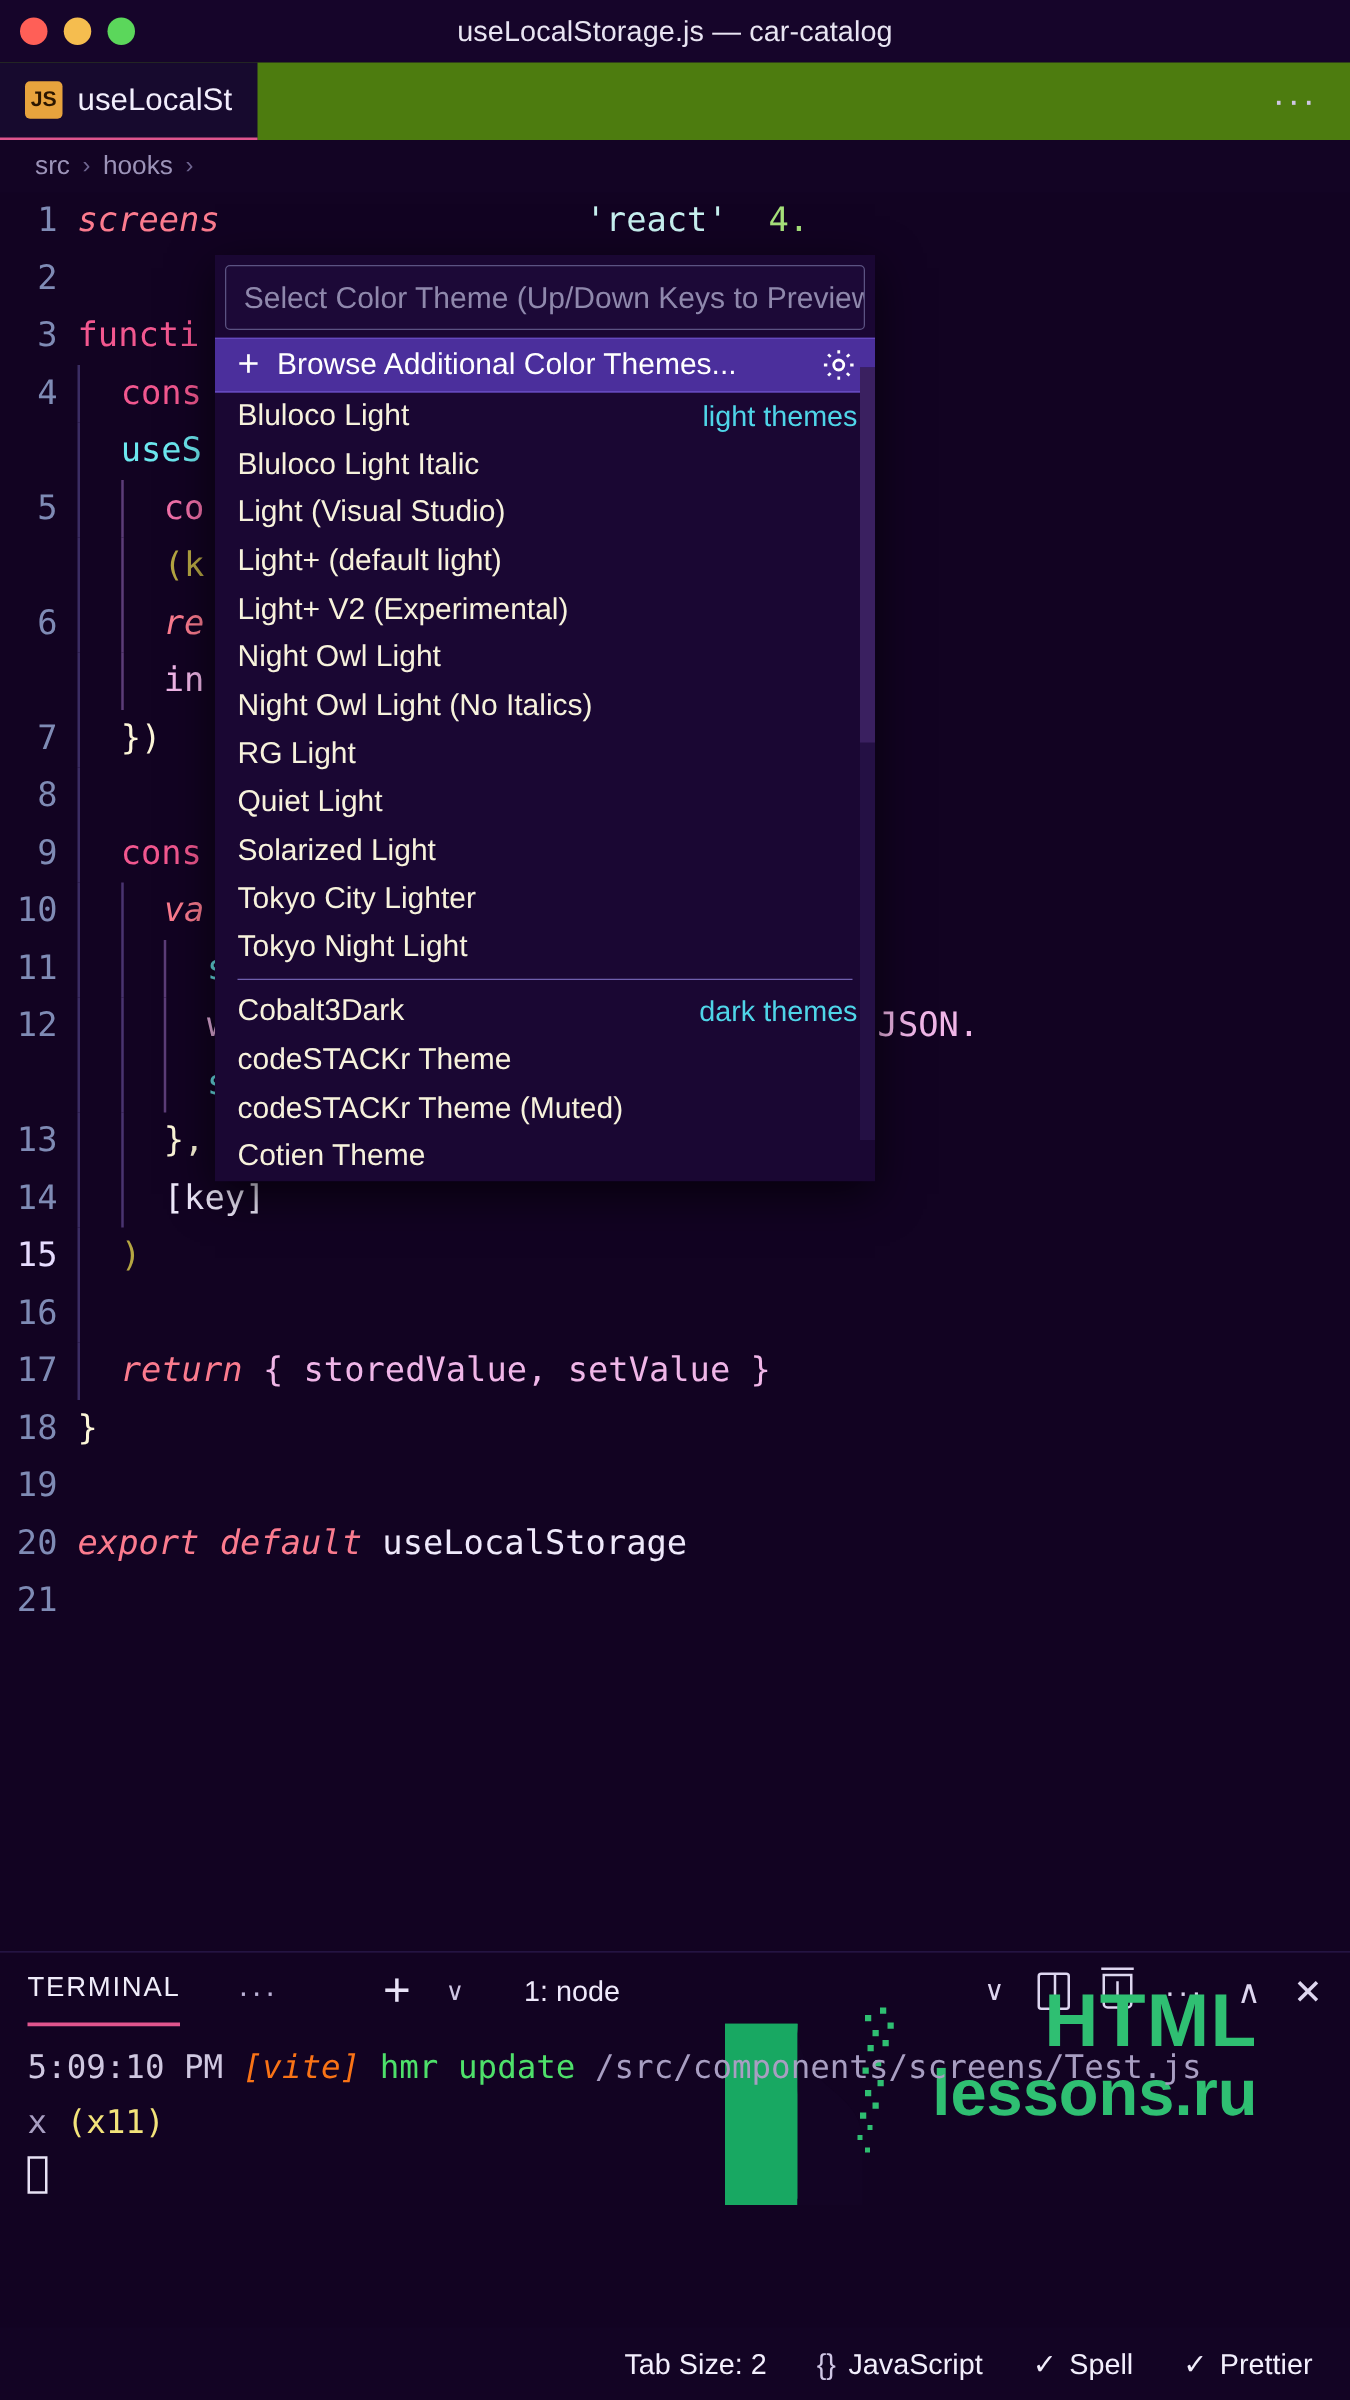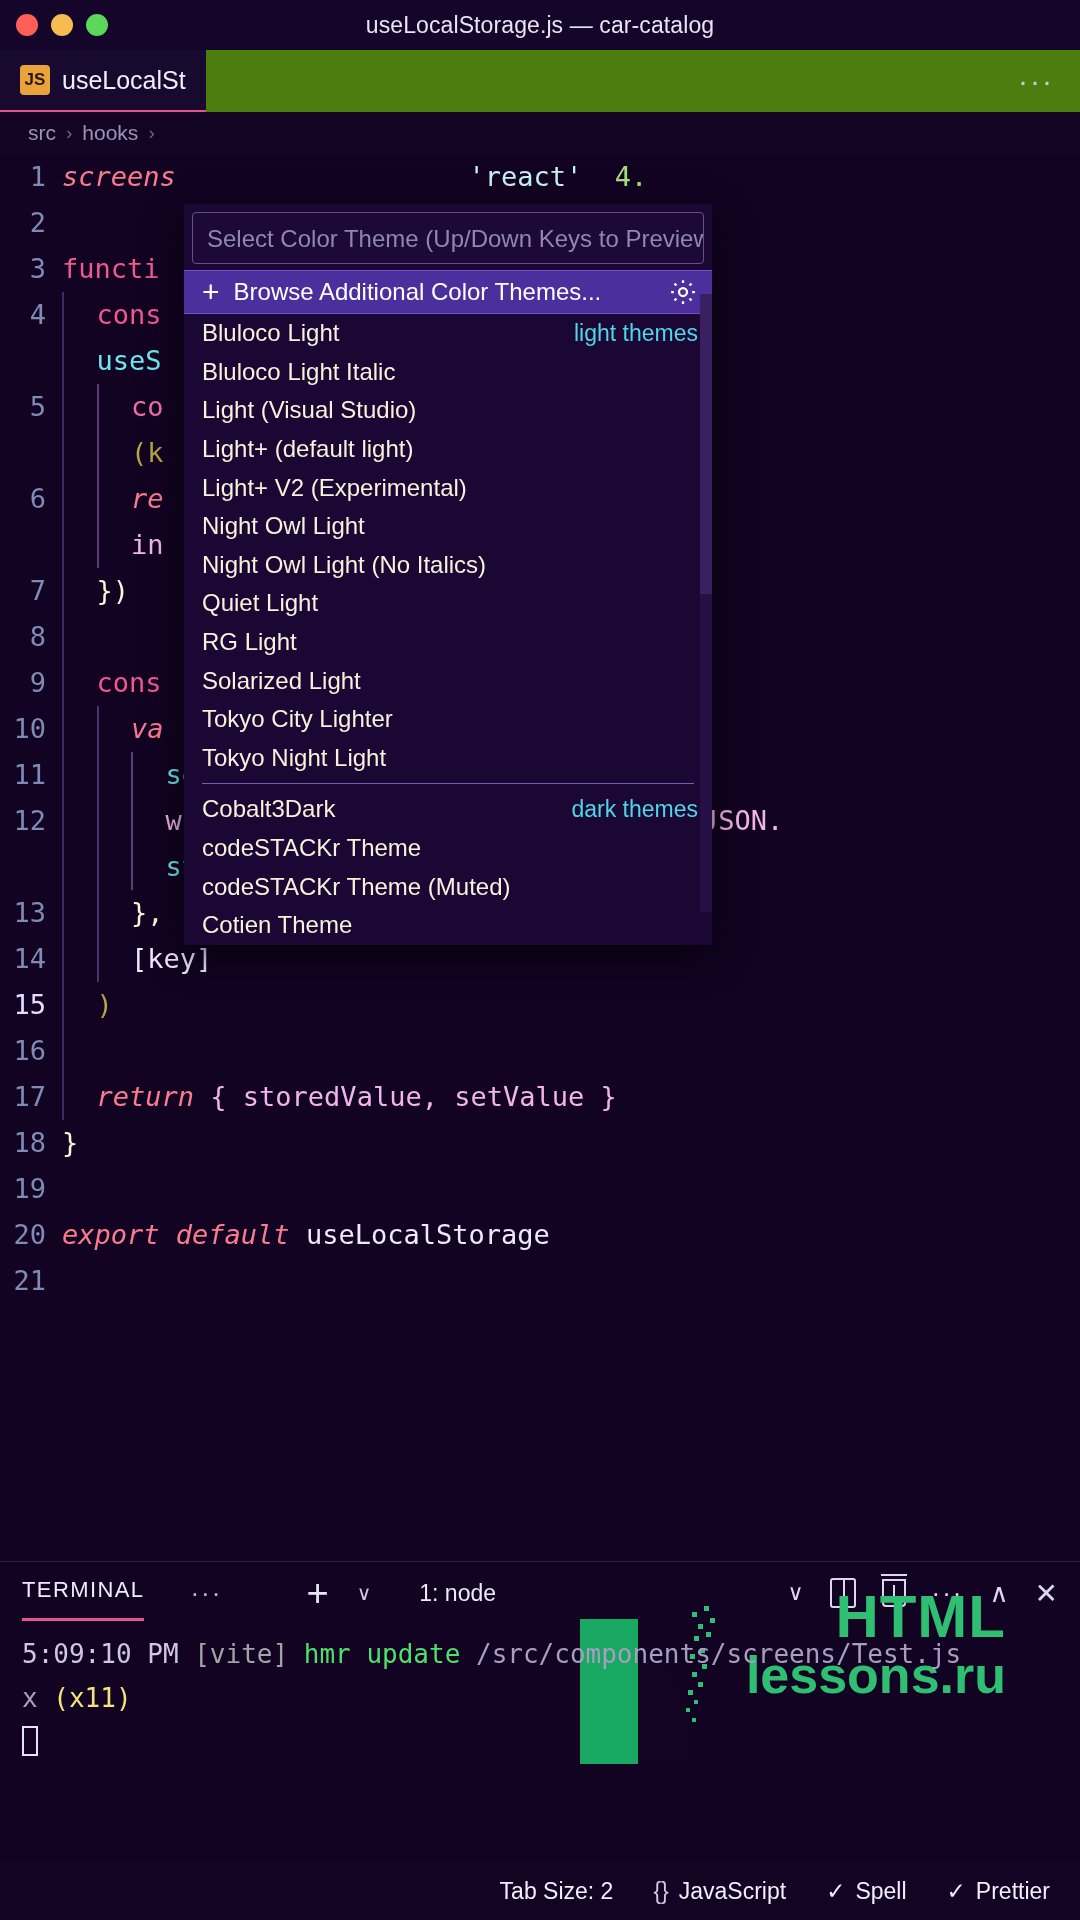--- a/index.html
+++ b/index.html
@@ -49,21 +49,21 @@
   .k-str{color:#c7f0ef;}
   .k-var{color:#f0b6e8;}
   .k-num{color:#a6e07a;}
   .k-punc{color:#fdf6d8;}
   .k-paren{color:#b5a642;}
   .k-plain{color:#efe9fb;}
   .k-op{color:#e8826f;}
   .k-pink{color:#f06fa8;}
 
   
-  .quickpick{position:absolute;left:184px;top:50px;width:528px;z-index:40;
+  .quickpick{position:absolute;left:172px;top:50px;width:528px;z-index:40;
     background:#1a0733;box-shadow:0 10px 34px rgba(0,0,0,.65);}
   .qp-inputwrap{padding:8px 8px 6px 8px;}
   .qp-input{width:100%;height:52px;box-sizing:border-box;background:#1c0937;border:1px solid #5b5382;border-radius:4px;color:#8f88ac;font-size:24px;padding:0 14px;line-height:52px;white-space:nowrap;overflow:hidden;}
   .qp-row{position:relative;height:38.6px;display:flex;align-items:center;padding:0 14px 0 18px;color:#f7f2dc;font-size:24px;box-sizing:border-box;}
   .qp-row .lbl{white-space:nowrap;}
   .qp-row .right{margin-left:auto;color:#4fd5e8;font-size:23px;white-space:nowrap;}
   .qp-row.selected{background:#4b2f9c;border-top:1px solid #6f53c9;border-bottom:1px solid #6f53c9;color:#ffffff;height:44px;}
   .qp-row.selected .plus{font-size:30px;margin-right:14px;line-height:1;color:#fff;font-weight:300;}
   .qp-row.selected .gear{margin-left:auto;}
   .qp-sep{height:1px;background:#6f5fae;margin:6px 18px 6px 18px;}
@@ -82,21 +82,21 @@
   .ph-chev{color:#cfc6e4;font-size:20px;margin-left:12px;}
   .ph-node{color:#efe9fb;font-size:23px;margin-left:32px;}
   .ph-right{margin-left:auto;display:flex;align-items:center;gap:26px;color:#ded6f0;}
   .icon-sq{width:26px;height:30px;border:2px solid #ded6f0;border-radius:3px;position:relative;box-sizing:border-box;}
   .icon-sq::after{content:"";position:absolute;left:50%;top:0;bottom:0;width:2px;background:#ded6f0;}
   .icon-trash{width:24px;height:28px;border:2px solid #ded6f0;border-radius:0 0 4px 4px;position:relative;box-sizing:border-box;}
   .icon-trash::before{content:"";position:absolute;left:-3px;right:-3px;top:-7px;height:2px;background:#ded6f0;}
   .icon-trash::after{content:"";position:absolute;left:50%;margin-left:-1px;top:4px;height:15px;width:2px;background:#ded6f0;}
   .term-body{padding:8px 22px 0 22px;font-family:"DejaVu Sans Mono","Liberation Mono",monospace;font-size:26px;line-height:44px;position:relative;z-index:3;}
   .t-time{color:#cfc7e0;}
-  .t-vite{color:#a3a3a3;}
+  .t-vite{color:#f97316;font-style:italic;}
   .t-green{color:#4ee06a;}
   .t-path{color:#a89ec2;}
   .t-x{color:#a89ec2;}
   .t-count{color:#f3e37a;}
   .cursor-box{display:inline-block;width:16px;height:30px;border:2px solid #e8e2f5;box-sizing:border-box;vertical-align:-5px;}
 
   
   .wm{position:absolute;right:74px;top:22px;z-index:2;pointer-events:none;}
   .wm-text{color:#2fbf72;font-family:"Liberation Sans",sans-serif;font-weight:bold;}
   .wm-html{font-size:60px;letter-spacing:1px;line-height:58px;text-align:right;}
@@ -299,24 +299,24 @@
         <div class="qp-row">
           <span class="lbl">Light+ V2 (Experimental)</span>
         </div>
         <div class="qp-row">
           <span class="lbl">Night Owl Light</span>
         </div>
         <div class="qp-row">
           <span class="lbl">Night Owl Light (No Italics)</span>
         </div>
         <div class="qp-row">
+          <span class="lbl">RG Light</span>
+        </div>
+        <div class="qp-row">
           <span class="lbl">Quiet Light</span>
-        </div>
-        <div class="qp-row">
-          <span class="lbl">RG Light</span>
         </div>
         <div class="qp-row">
           <span class="lbl">Solarized Light</span>
         </div>
         <div class="qp-row">
           <span class="lbl">Tokyo City Lighter</span>
         </div>
         <div class="qp-row">
           <span class="lbl">Tokyo Night Light</span>
         </div>

